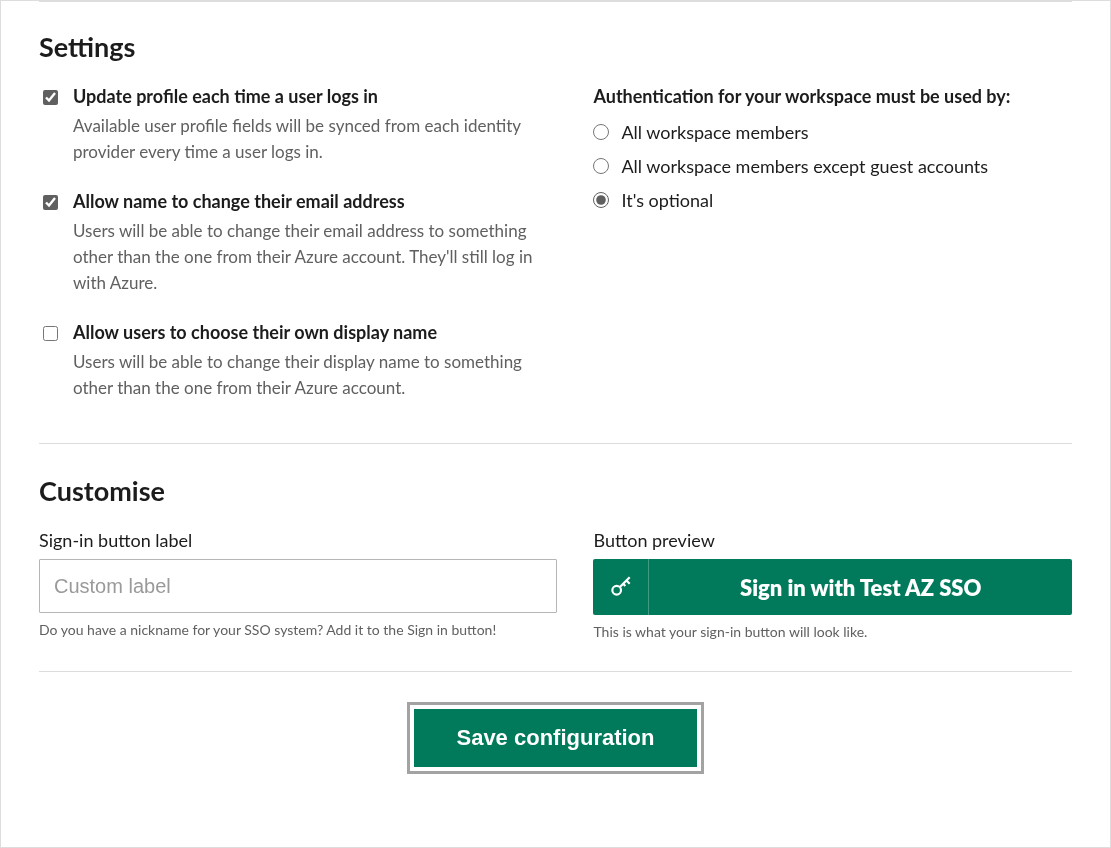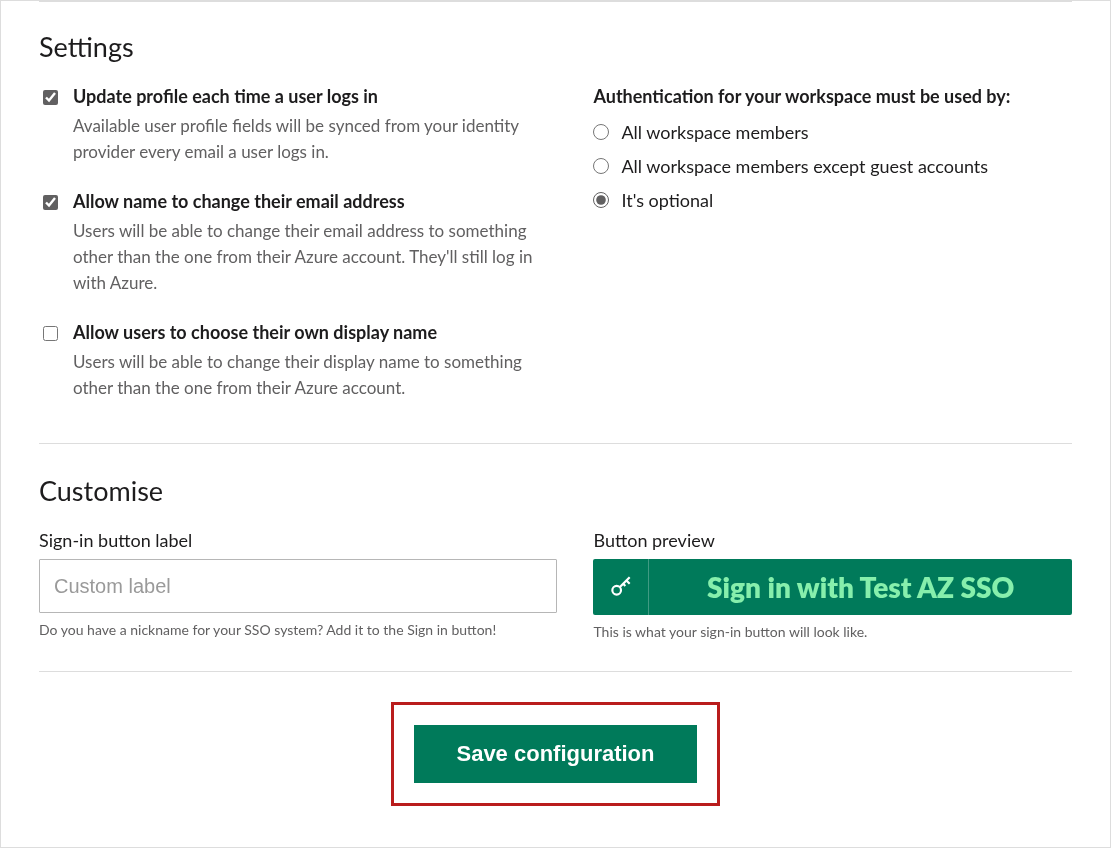--- a/index.html
+++ b/index.html
@@ -16,21 +16,21 @@
     padding: 0 38px 30px 38px;
     position: relative;
   }
   .top-rule {
     border: none;
     border-top: 1px solid #ddd;
     margin: 0 0 28px 0;
   }
   h2.section-heading {
     font-size: 27px;
-    font-weight: 400;
+    font-weight: 700;
     margin: 0 0 22px 0;
     color: #1d1c1d;
   }
   .two-col {
     display: flex;
     gap: 36px;
   }
   .col-left { flex: 1 1 52%; }
   .col-right { flex: 1 1 48%; }
   .settings-list {}
@@ -115,43 +115,43 @@
     display: flex;
     align-items: center;
     justify-content: center;
     border-right: 1px solid rgba(255,255,255,0.25);
   }
   .preview-text-cell {
     flex: 1;
     display: flex;
     align-items: center;
     justify-content: center;
-    color: #86efac;
-    font-size: 28px;
+    color: #ffffff;
+    font-size: 22px;
     font-weight: 800;
   }
   .preview-icon-cell svg {
     width: 26px;
     height: 26px;
     stroke: #fff;
     fill: none;
     stroke-width: 2;
   }
   .bottom-rule {
     border: none;
     border-top: 1px solid #ddd;
     margin: 28px 0 30px 0;
   }
   .save-row {
     display: flex;
     justify-content: center;
   }
   .save-highlight {
-    border: 3px solid #b91c1c;
-    padding: 20px;
+    border: 3px solid #a3a3a3;
+    padding: 4px;
     display: inline-block;
   }
   .save-button {
     background: #007a5a;
     color: #fff;
     border: none;
     font-size: 22px;
     font-weight: 800;
     padding: 16px 42px;
     cursor: pointer;
@@ -168,21 +168,21 @@
   <div class="two-col">
 
     <div class="col-left settings-list">
 
       <div class="setting-item">
         <div class="check-wrap">
           <input type="checkbox" checked="" style="">
         </div>
         <div>
           <div class="setting-title">Update profile each time a user logs in</div>
-          <div class="setting-desc">Available user profile fields will be synced from your identity provider every email a user logs in.</div>
+          <div class="setting-desc">Available user profile fields will be synced from each identity provider every time a user logs in.</div>
         </div>
       </div>
 
       <div class="setting-item">
         <div class="check-wrap">
           <input type="checkbox" checked="" style="">
         </div>
         <div>
           <div class="setting-title">Allow name to change their email address</div>
           <div class="setting-desc">Users will be able to change their email address to something other than the one from their Azure account. They'll still log in with Azure.</div>

